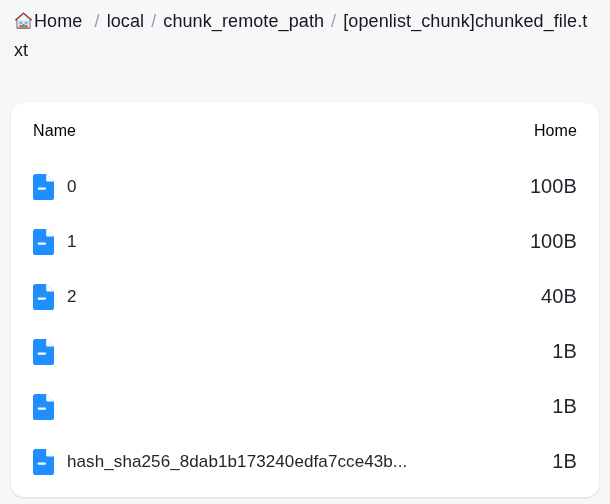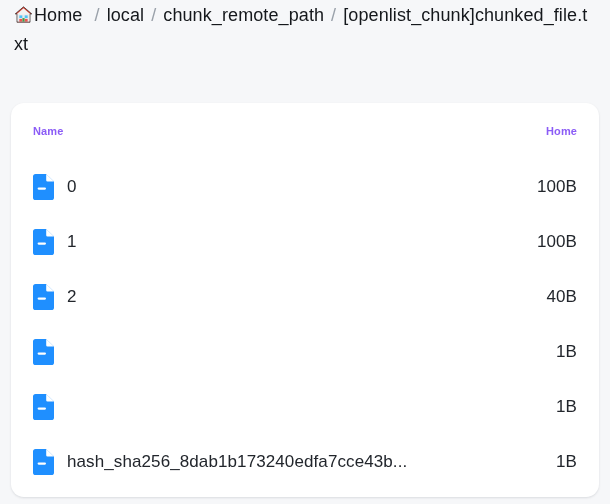--- a/index.html
+++ b/index.html
@@ -12,21 +12,21 @@
 
   body {
     background: #f6f7f9;
     font-family: "Liberation Sans", sans-serif;
     color: #1f2328;
     -webkit-font-smoothing: antialiased;
   }
 
   
   .breadcrumb {
-    padding: 1px 14px 0 14px;
+    padding: 7px 14px 0 14px;
     font-size: 18px;
     line-height: 29px;
     letter-spacing: 0.1px;
     color: #15181c;
     display: block;
     word-break: break-word;
   }
   .crumb-home {
     display: inline;
     white-space: nowrap;
@@ -72,23 +72,23 @@
     display: block;
   }
 
   .thead {
     display: flex;
     align-items: center;
     height: 56px;
     padding: 0 22px 0 22px;
   }
   .th {
-    font-size: 11px;
-    font-weight: bold;
-    color: #8b5cf6;
+    font-size: 16px;
+    font-weight: normal;
+    color: #000000;
     letter-spacing: 0.1px;
   }
   .th-name { flex: 1 1 auto; text-align: left; }
   .th-size { flex: 0 0 auto; text-align: right; }
 
   .row {
     display: flex;
     align-items: center;
     height: 55px;
     padding: 0 22px 0 22px;
@@ -114,21 +114,21 @@
     font-size: 17px;
     color: #22262c;
     letter-spacing: 0.1px;
     white-space: nowrap;
     overflow: hidden;
     text-overflow: clip;
   }
 
   .cell-size {
     flex: 0 0 auto;
-    font-size: 17px;
+    font-size: 20px;
     color: #22262c;
     text-align: right;
     letter-spacing: 0.1px;
     padding-left: 16px;
   }
 </style>
 </head>
 <body>
 
 <div class="breadcrumb">

